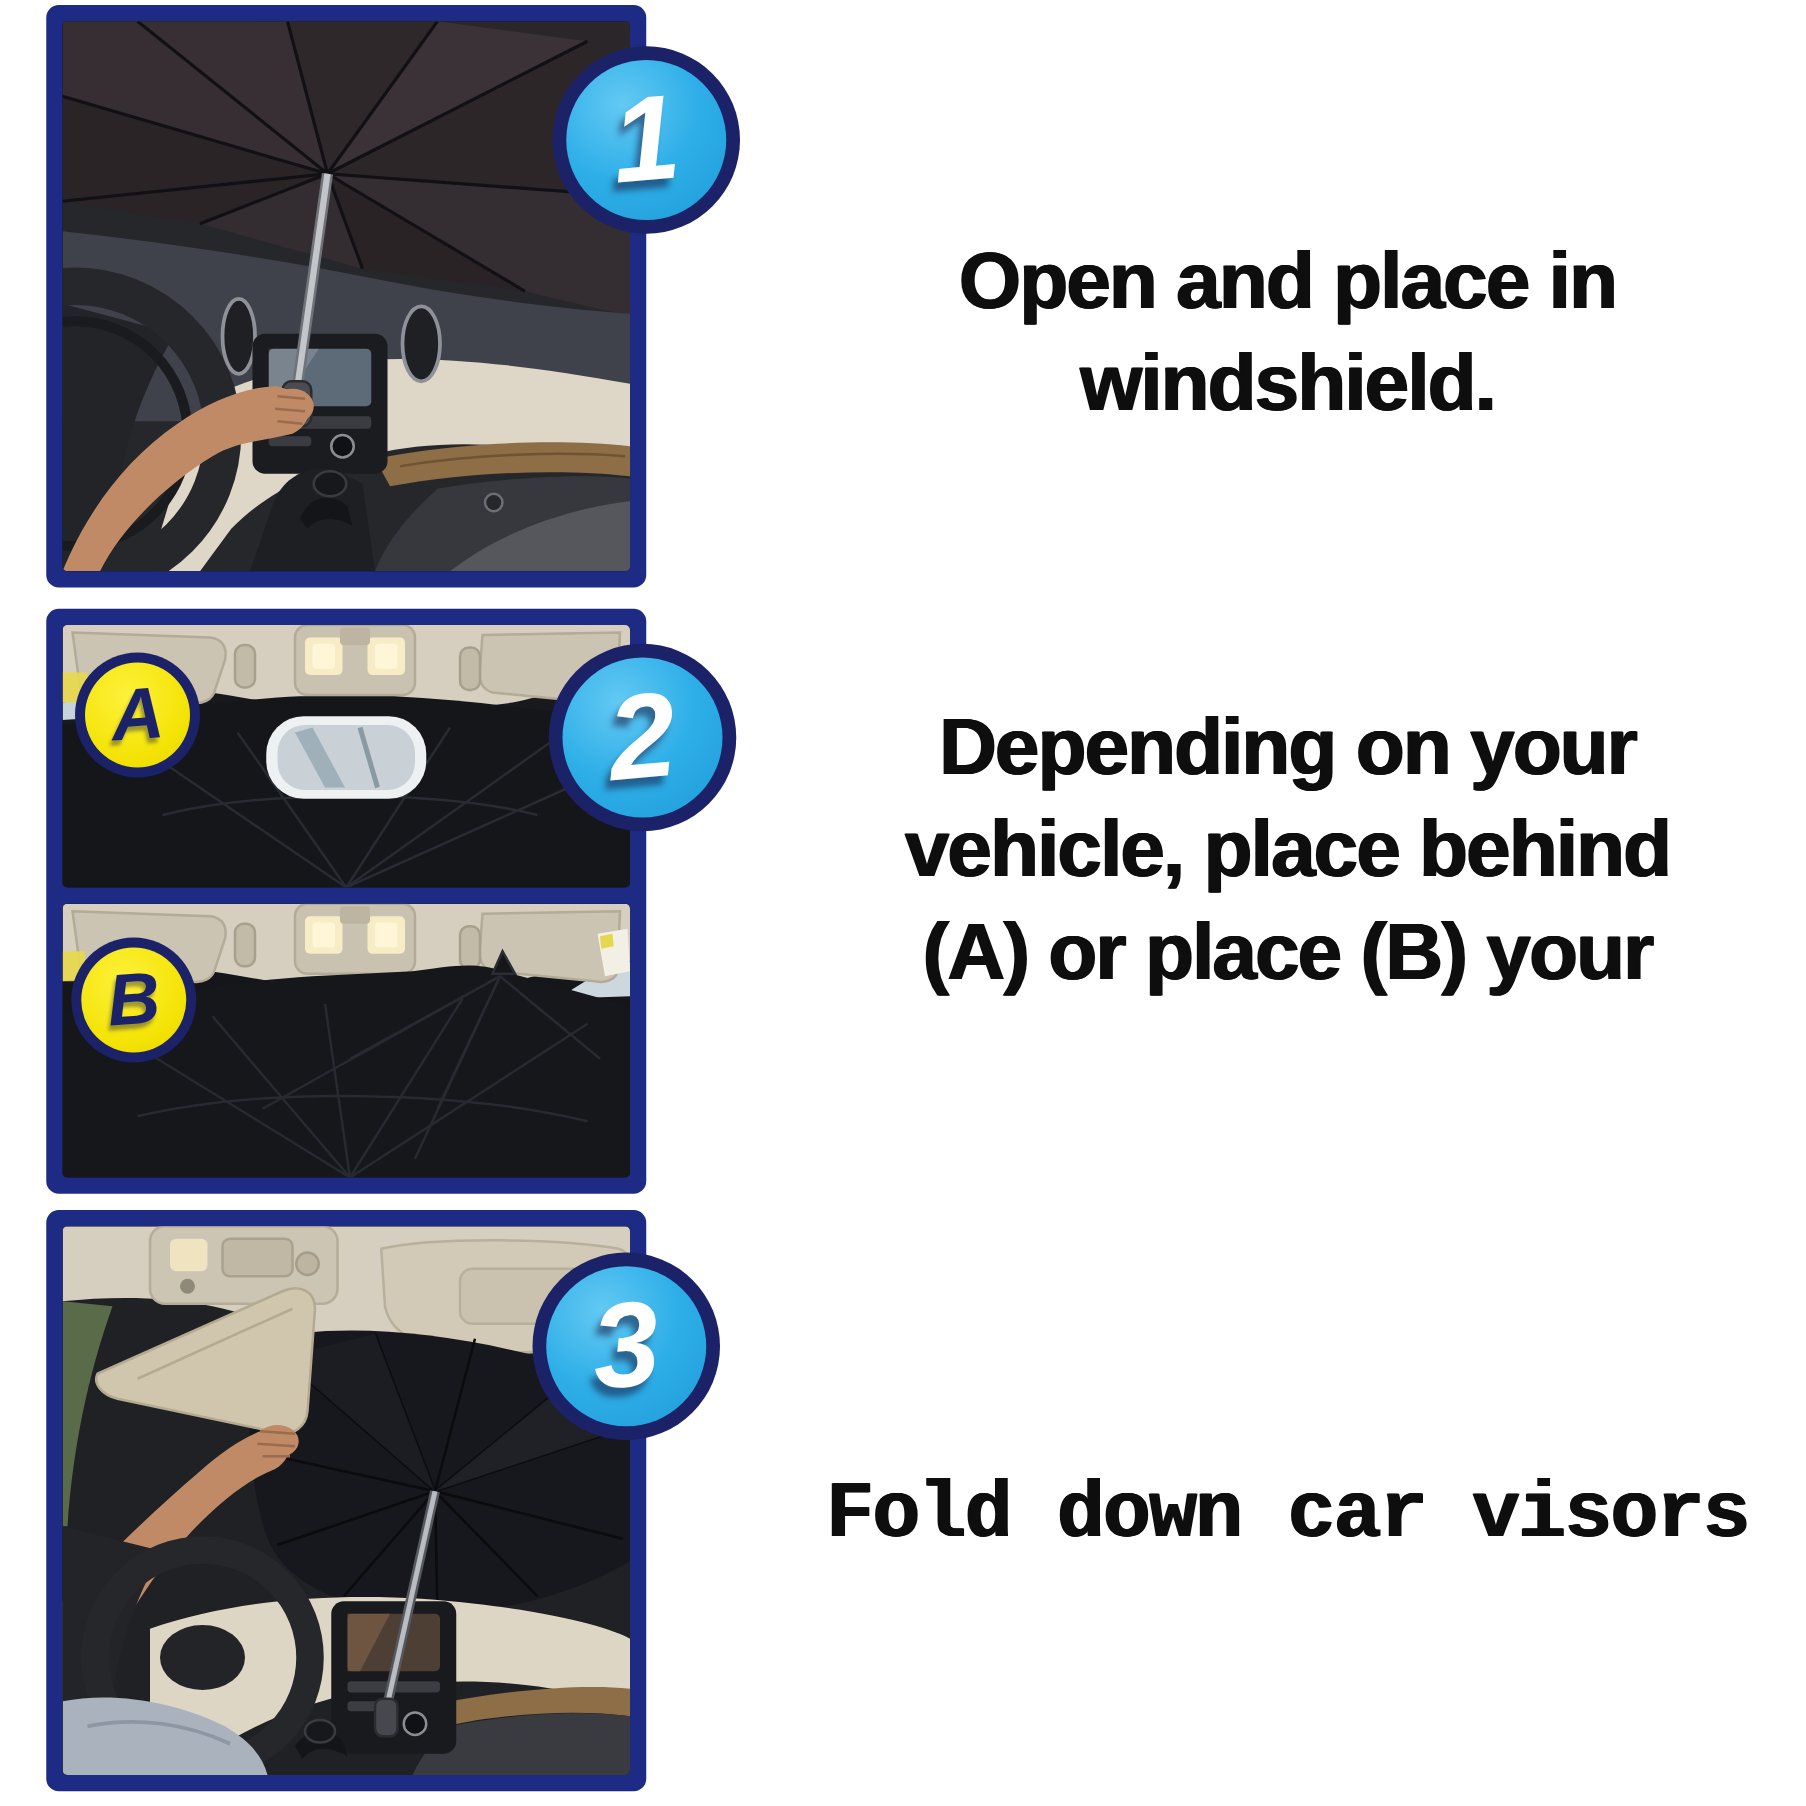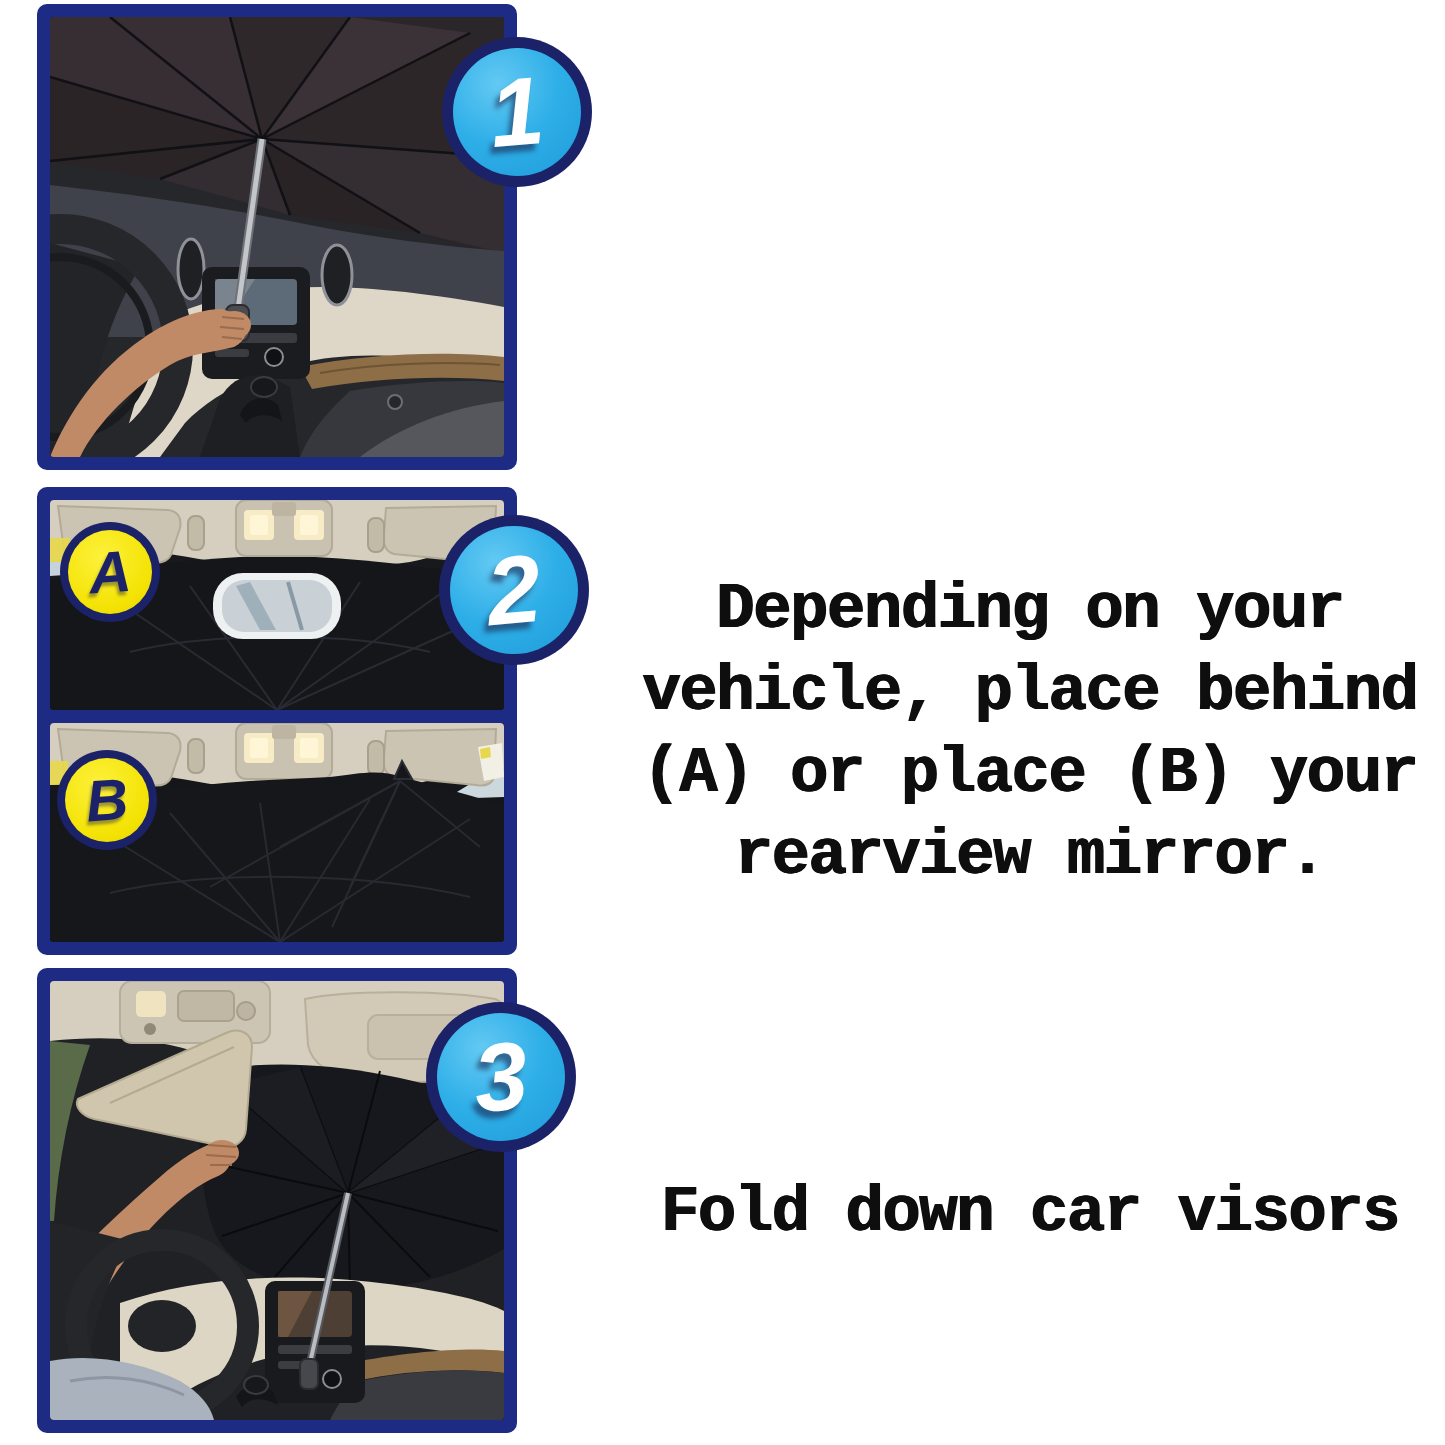--- a/index.html
+++ b/index.html
@@ -40,21 +40,21 @@
              color:#1b2268;transform:rotate(-4deg);
              text-shadow:-2px 4px 3px rgba(20,25,60,0.4);}
   .badge-a{left:60px;top:522px;}
   .badge-b{left:57px;top:750px;}
 
   
   .caption{position:absolute;left:615px;width:830px;text-align:center;color:#0e0e0e;}
   .cap-line{font-size:64px;line-height:82px;font-weight:bold;letter-spacing:-1.5px;
             text-shadow:0.7px 0 0 #0e0e0e,-0.7px 0 0 #0e0e0e;}
   .caption-1{top:183px;}
-  .caption-2{top:569px;font-family:Liberation Mono, monospace;}
+  .caption-2{top:556px;}
   .caption-3{top:1172px;font-family:Liberation Mono, monospace;}
 </style>
 </head>
 <body>
 
 <div class="canvas">
 
   <section class="frame frame-1">
     <div class="photo">
       <svg viewBox="0 0 454 440" preserveAspectRatio="none">
@@ -289,23 +289,26 @@
   <div class="num-badge badge-3">
     <span>3</span>
   </div>
   <div class="letter-badge badge-a">
     <span>A</span>
   </div>
   <div class="letter-badge badge-b">
     <span>B</span>
   </div>
 
+  <div class="caption caption-1">
+    <div class="cap-line">Open and place in</div>
+    <div class="cap-line">windshield.</div>
+  </div>
   <div class="caption caption-2">
     <div class="cap-line">Depending on your</div>
     <div class="cap-line">vehicle, place behind</div>
     <div class="cap-line">(A) or place (B) your</div>
-    <div class="cap-line">rearview mirror.</div>
   </div>
   <div class="caption caption-3">
     <div class="cap-line">Fold down car visors</div>
   </div>
 
 </div>
 
 </body></html>

